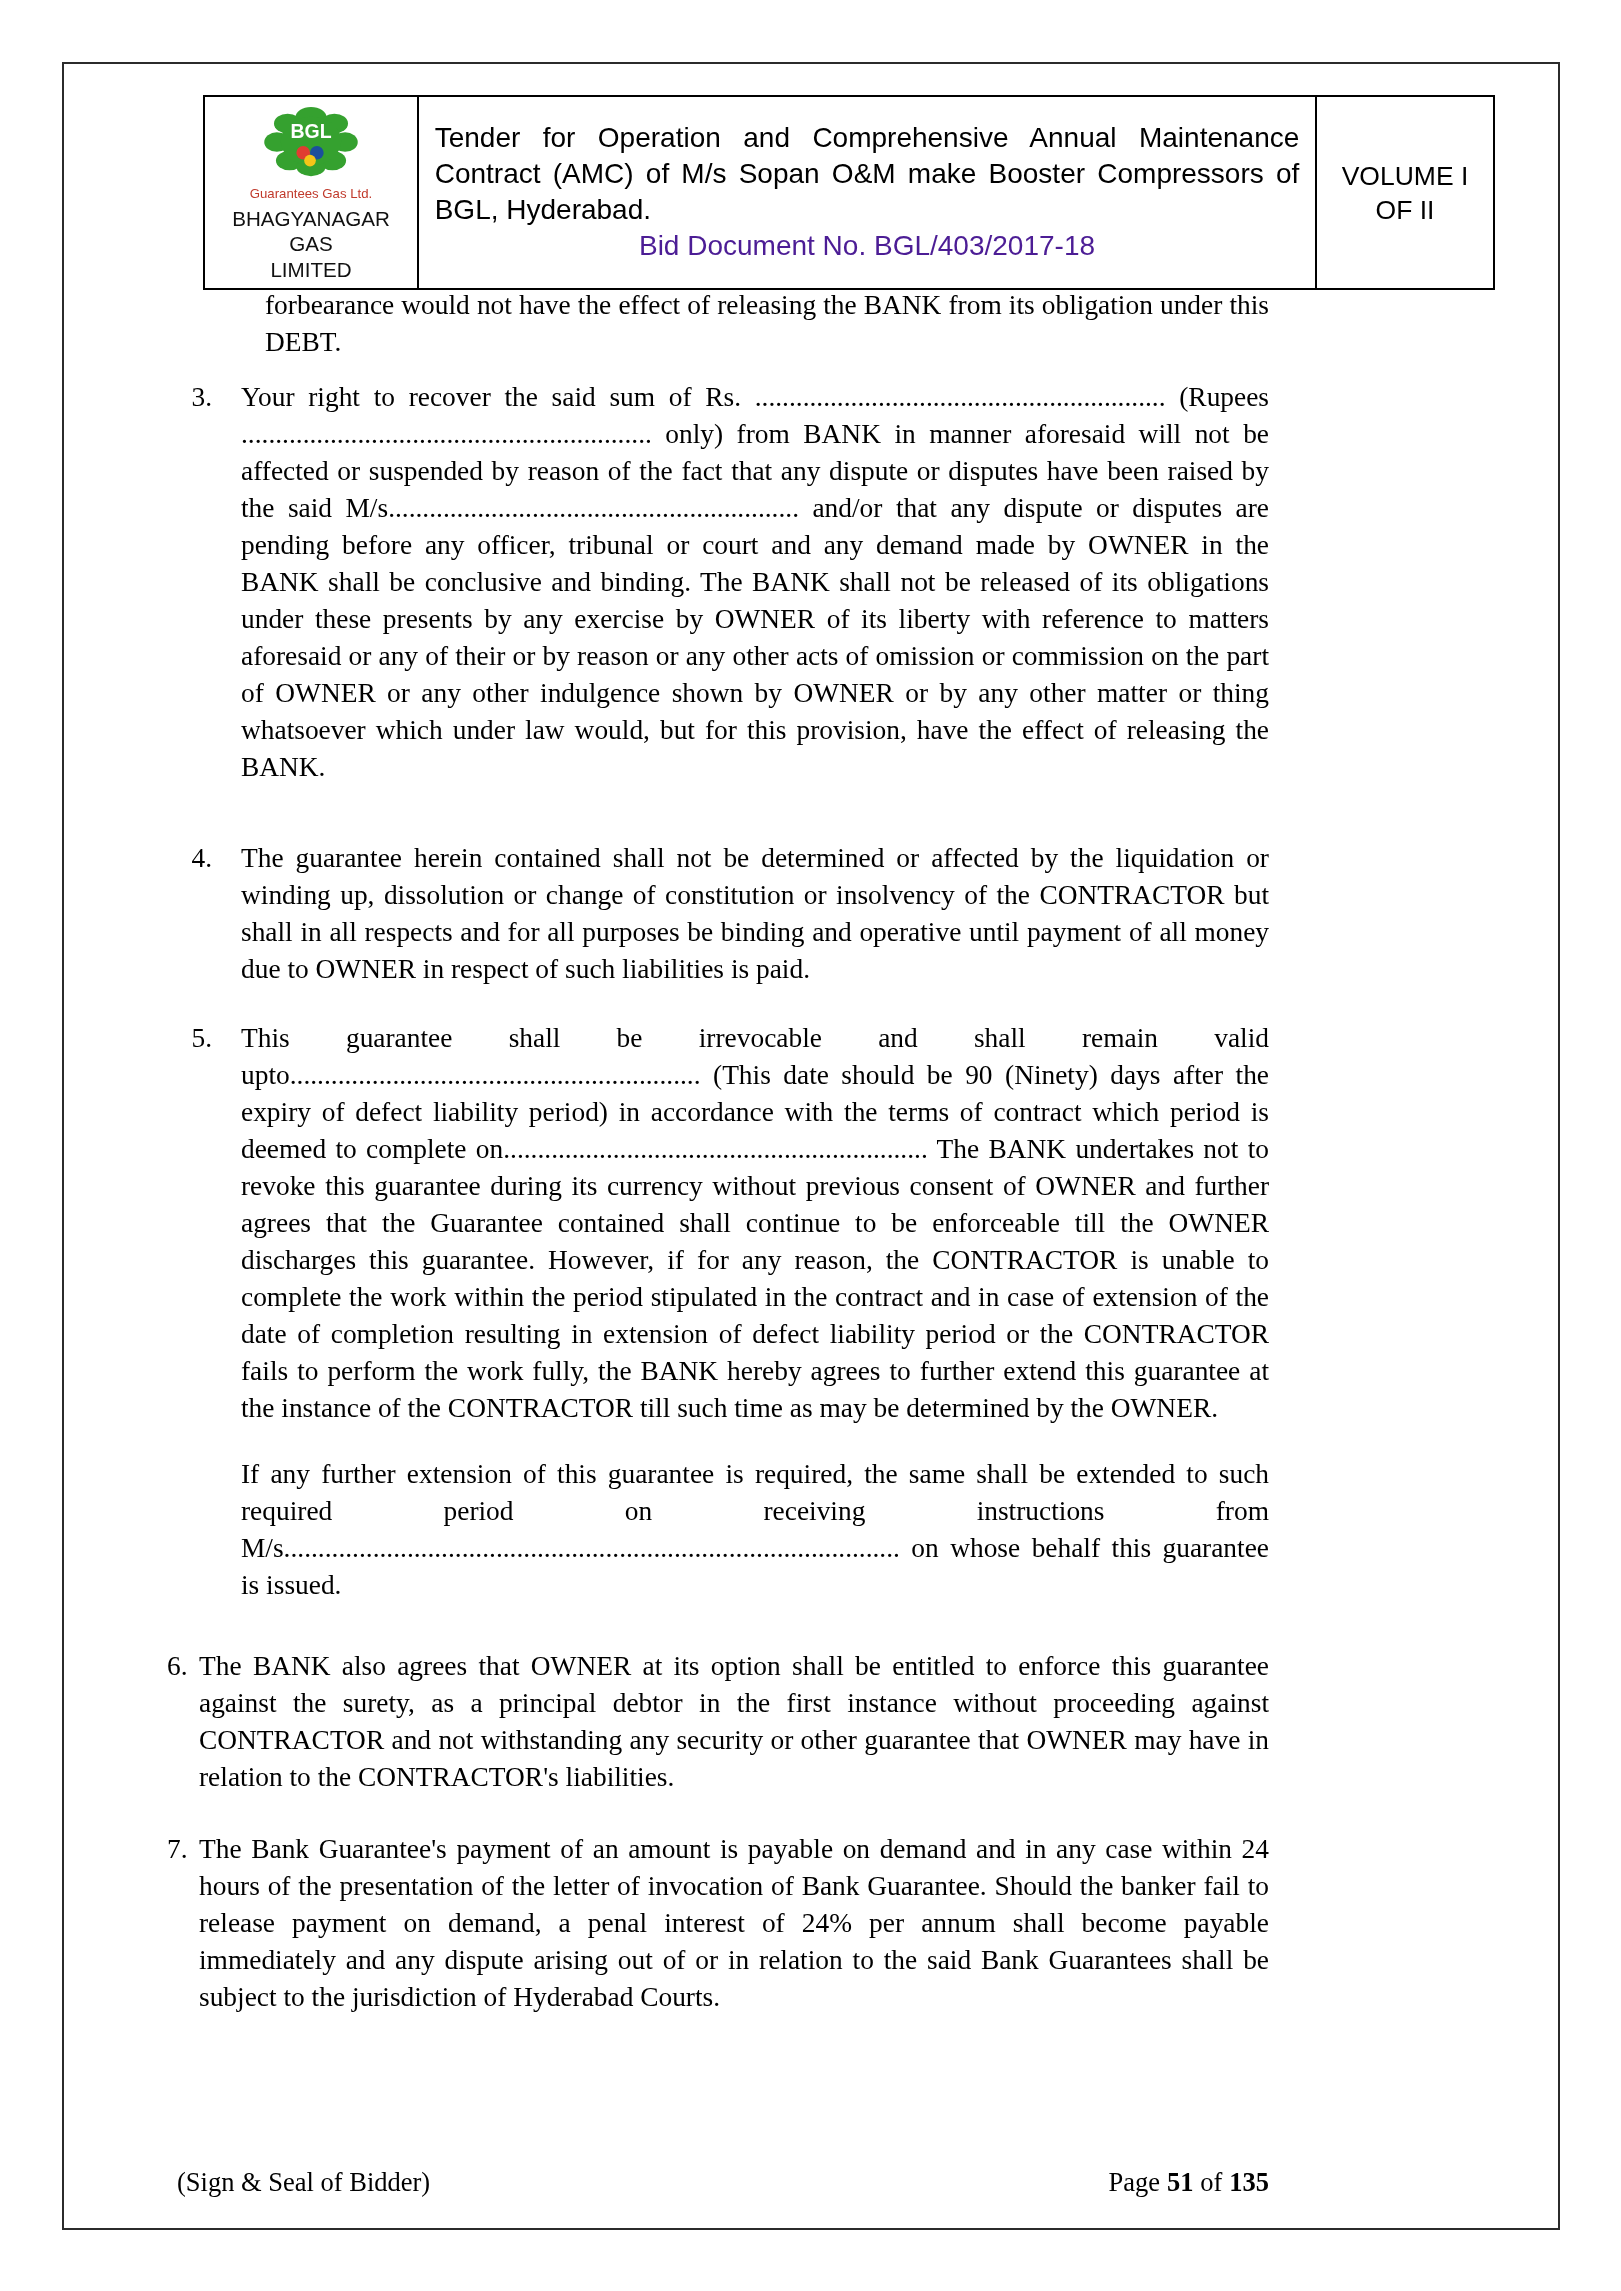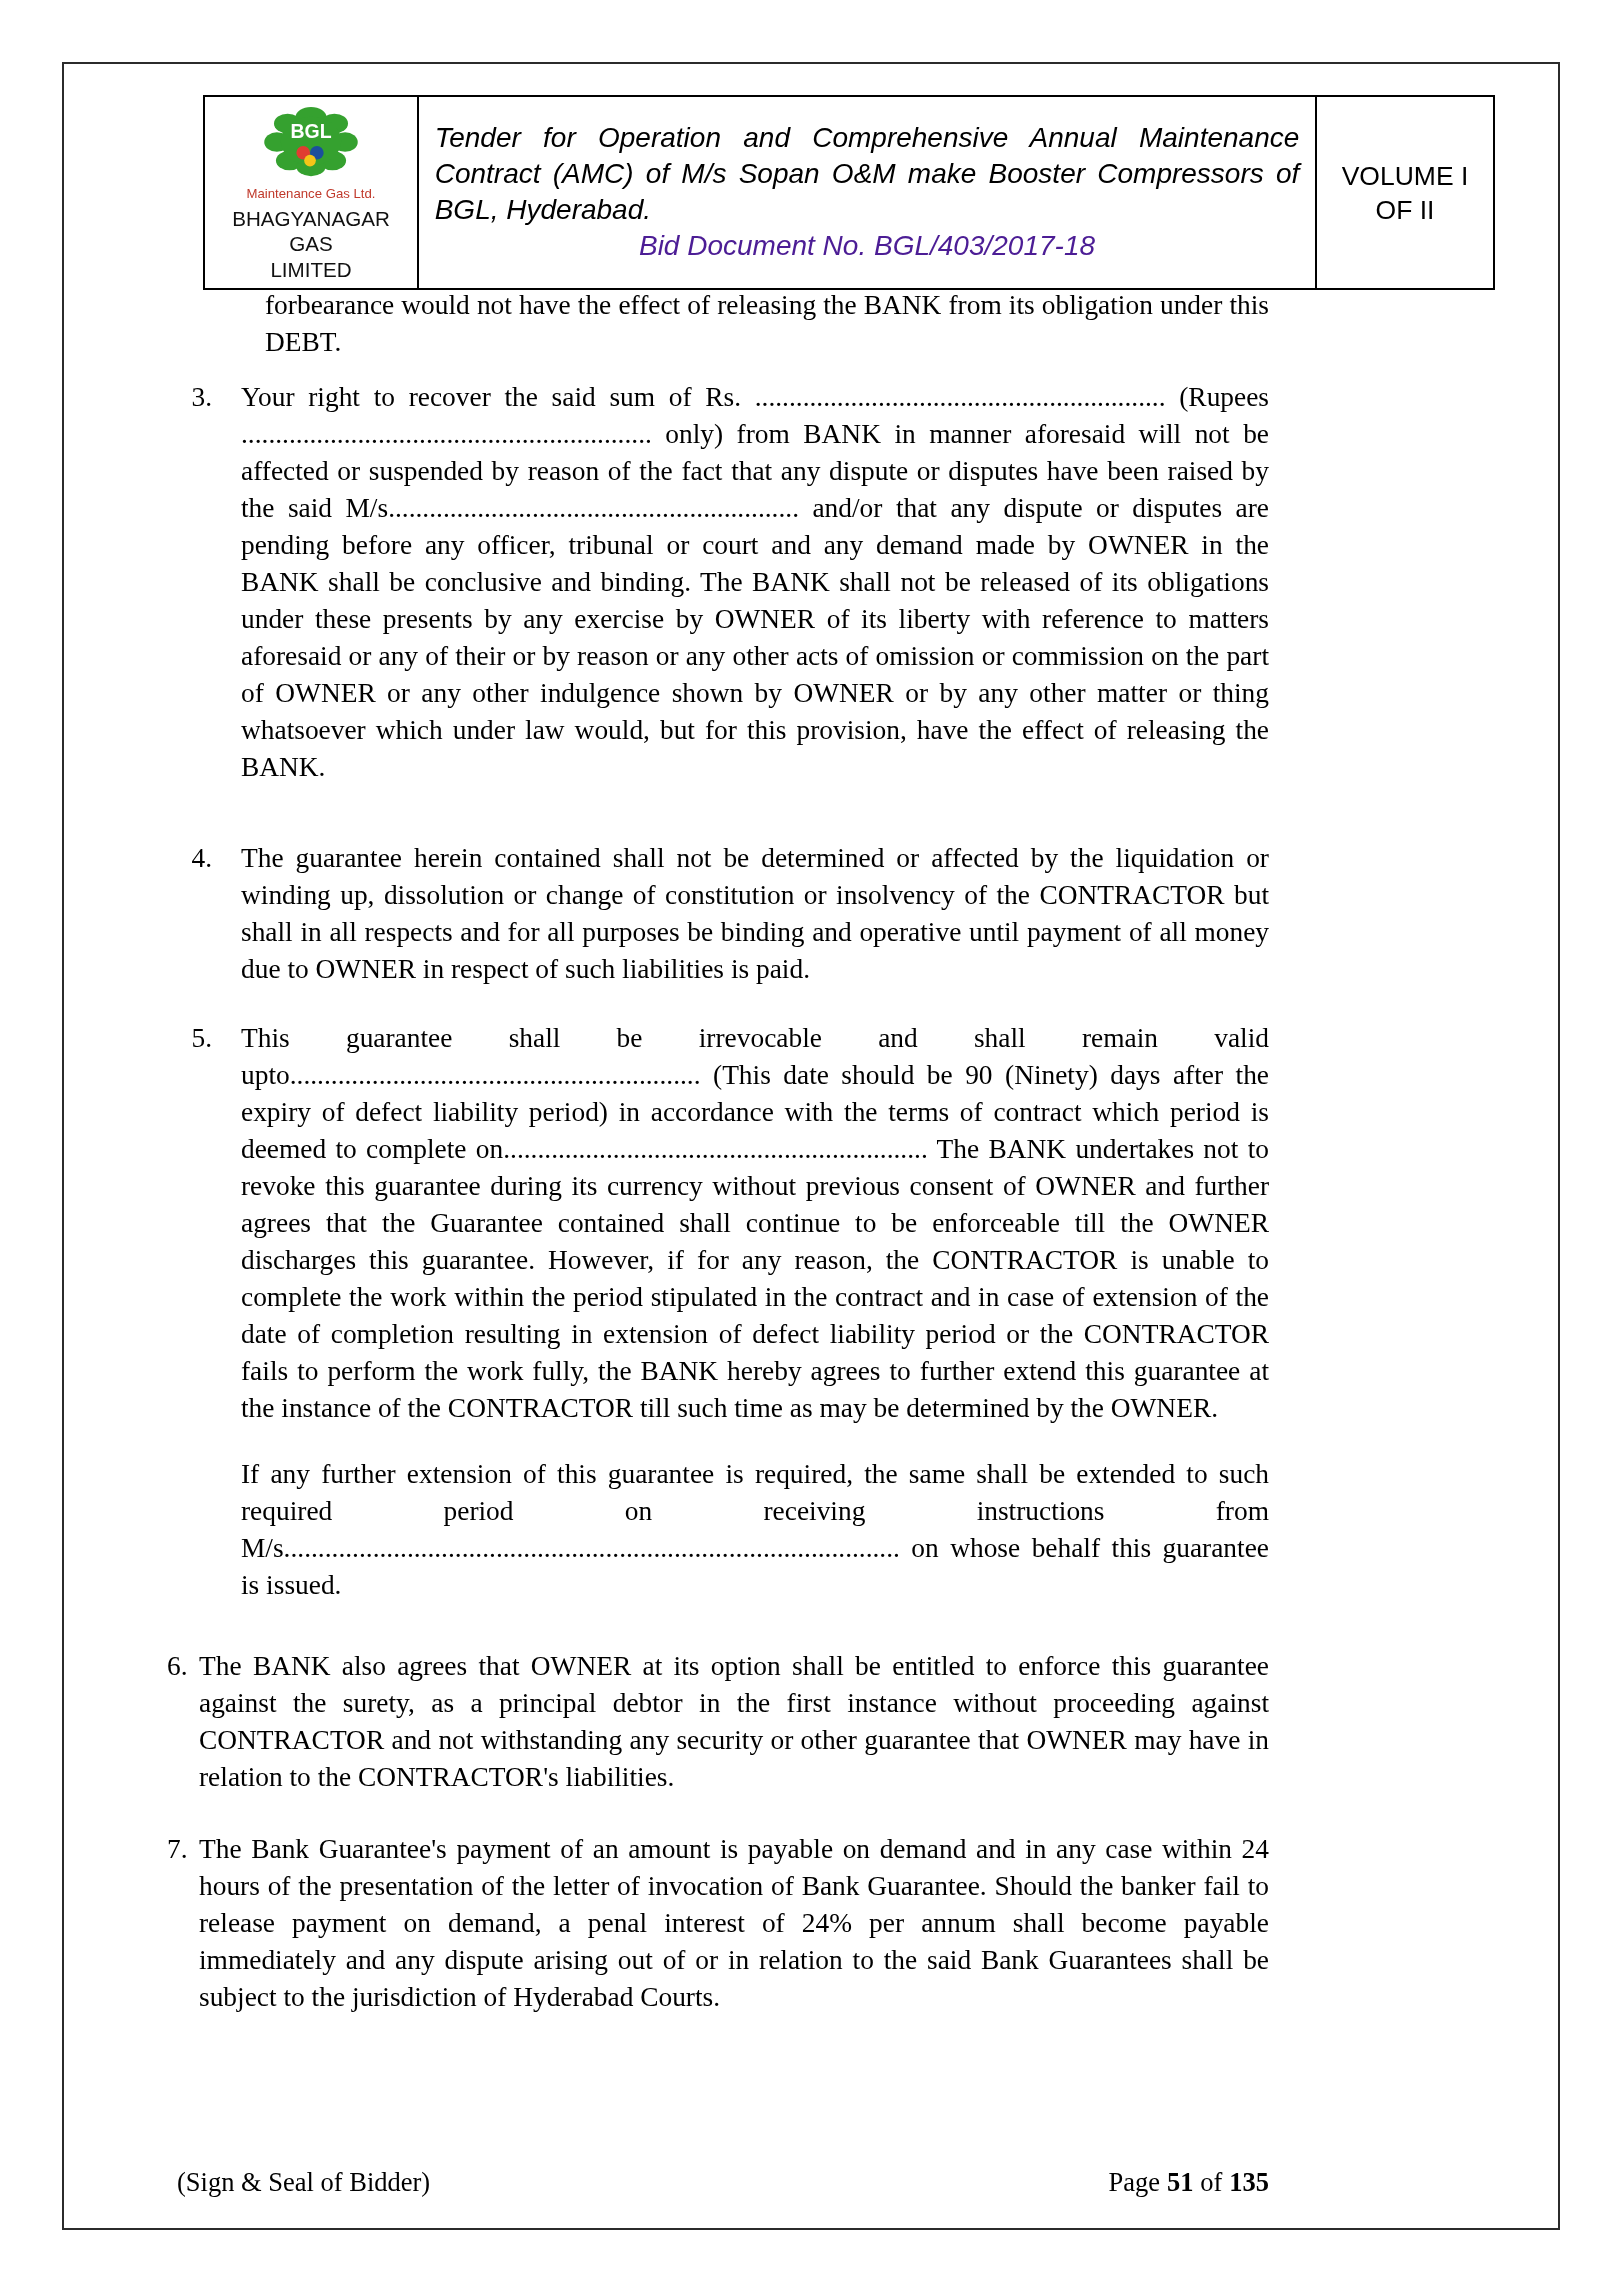--- a/index.html
+++ b/index.html
@@ -14,21 +14,21 @@
   }
 
   
   .header-table {
     position:absolute; left:139px; top:31px; width:1217px;
     border-collapse:collapse; table-layout:fixed;
     font-family:"Liberation Sans", sans-serif;
   }
   .header-table td { border:2px solid #000; vertical-align:middle; }
   td.logo-cell { width:214px; text-align:center; padding:7.8px 3.9px 5.9px; }
-  td.title-cell { width:898px; padding:7.8px 15.7px 9.8px;font-style:italic; }
+  td.title-cell { width:898px; padding:7.8px 15.7px 9.8px; }
   td.volume-cell { width:178px; text-align:center; font-size:26.5px; line-height:34px;border-radius:18px; }
 
   .logo-wrap { display:inline-block; }
   .logo-tagline { font-size:13.2px; line-height:15.7px; color:#c0392b; margin-top:1px; }
   .company-name { font-size:20.6px; line-height:25.5px; color:#111; margin-top:3.9px; }
 
   .title-main { font-size:28px; line-height:36px; text-align:justify; color:#000; }
   .title-bid  { font-size:28px; line-height:36px; text-align:center; color:#4c1d95; }
 
   
@@ -79,21 +79,21 @@
               <ellipse cx="28" cy="57" rx="14" ry="10"></ellipse>
               <ellipse cx="72" cy="57" rx="14" ry="10"></ellipse>
               <ellipse cx="50" cy="63" rx="15" ry="10"></ellipse>
               <ellipse cx="50" cy="37" rx="31" ry="25"></ellipse>
             </g>
             <circle cx="42" cy="49" r="7" fill="#e03c31"></circle>
             <circle cx="56" cy="49" r="7" fill="#1b4f9c"></circle>
             <circle cx="49" cy="57" r="6" fill="#f5c518"></circle>
             <text x="50" y="34" font-size="20" font-weight="bold" fill="#ffffff" text-anchor="middle" font-family="Liberation Sans, sans-serif">BGL</text>
           </svg>
-          <div class="logo-tagline">Maintenance Gas Ltd.</div>
+          <div class="logo-tagline">Guarantees Gas Ltd.</div>
         </div>
         <div class="company-name">
           <div>BHAGYANAGAR GAS</div>
           <div>LIMITED</div>
         </div>
       </td>
       <td class="title-cell">
         <div class="title-main">Tender for Operation and Comprehensive Annual Maintenance Contract (AMC) of M/s Sopan O&amp;M make Booster Compressors of BGL, Hyderabad.</div>
         <div class="title-bid">Bid Document No. BGL/403/2017-18</div>
       </td>

